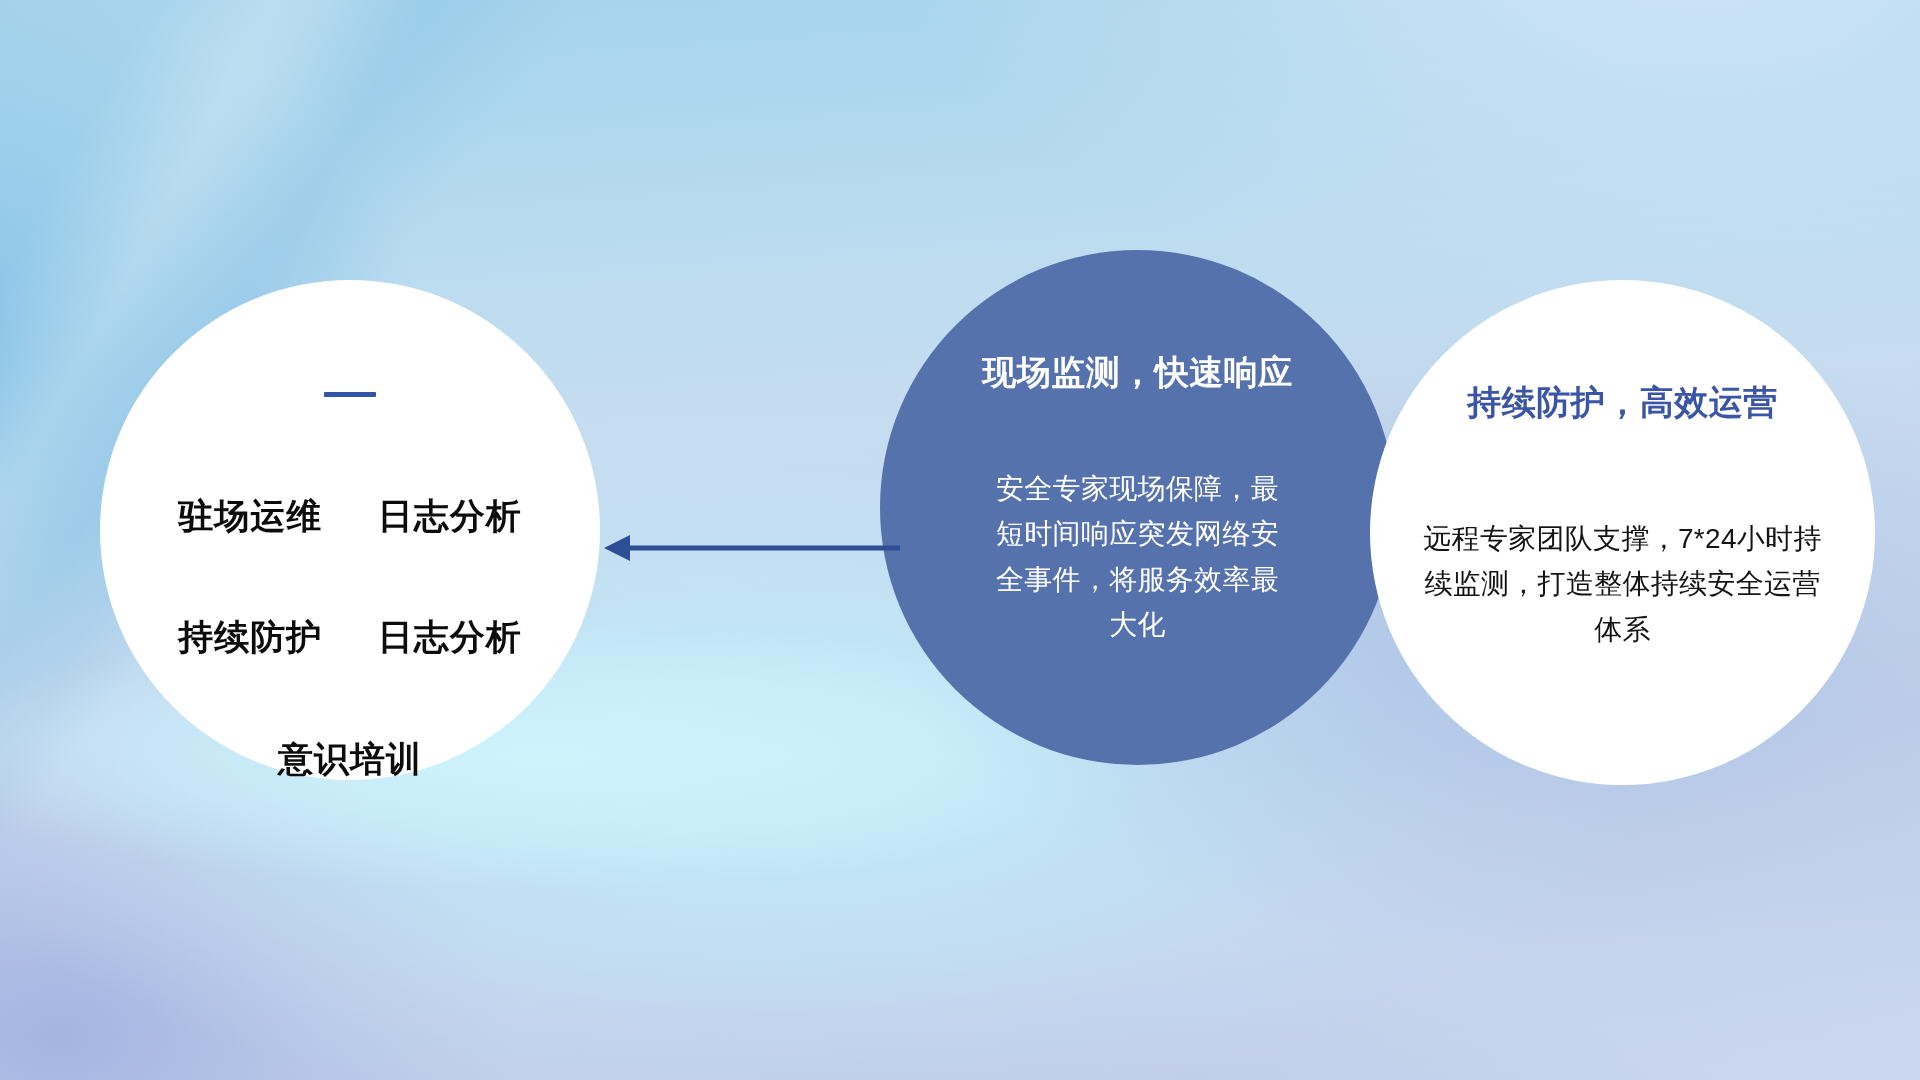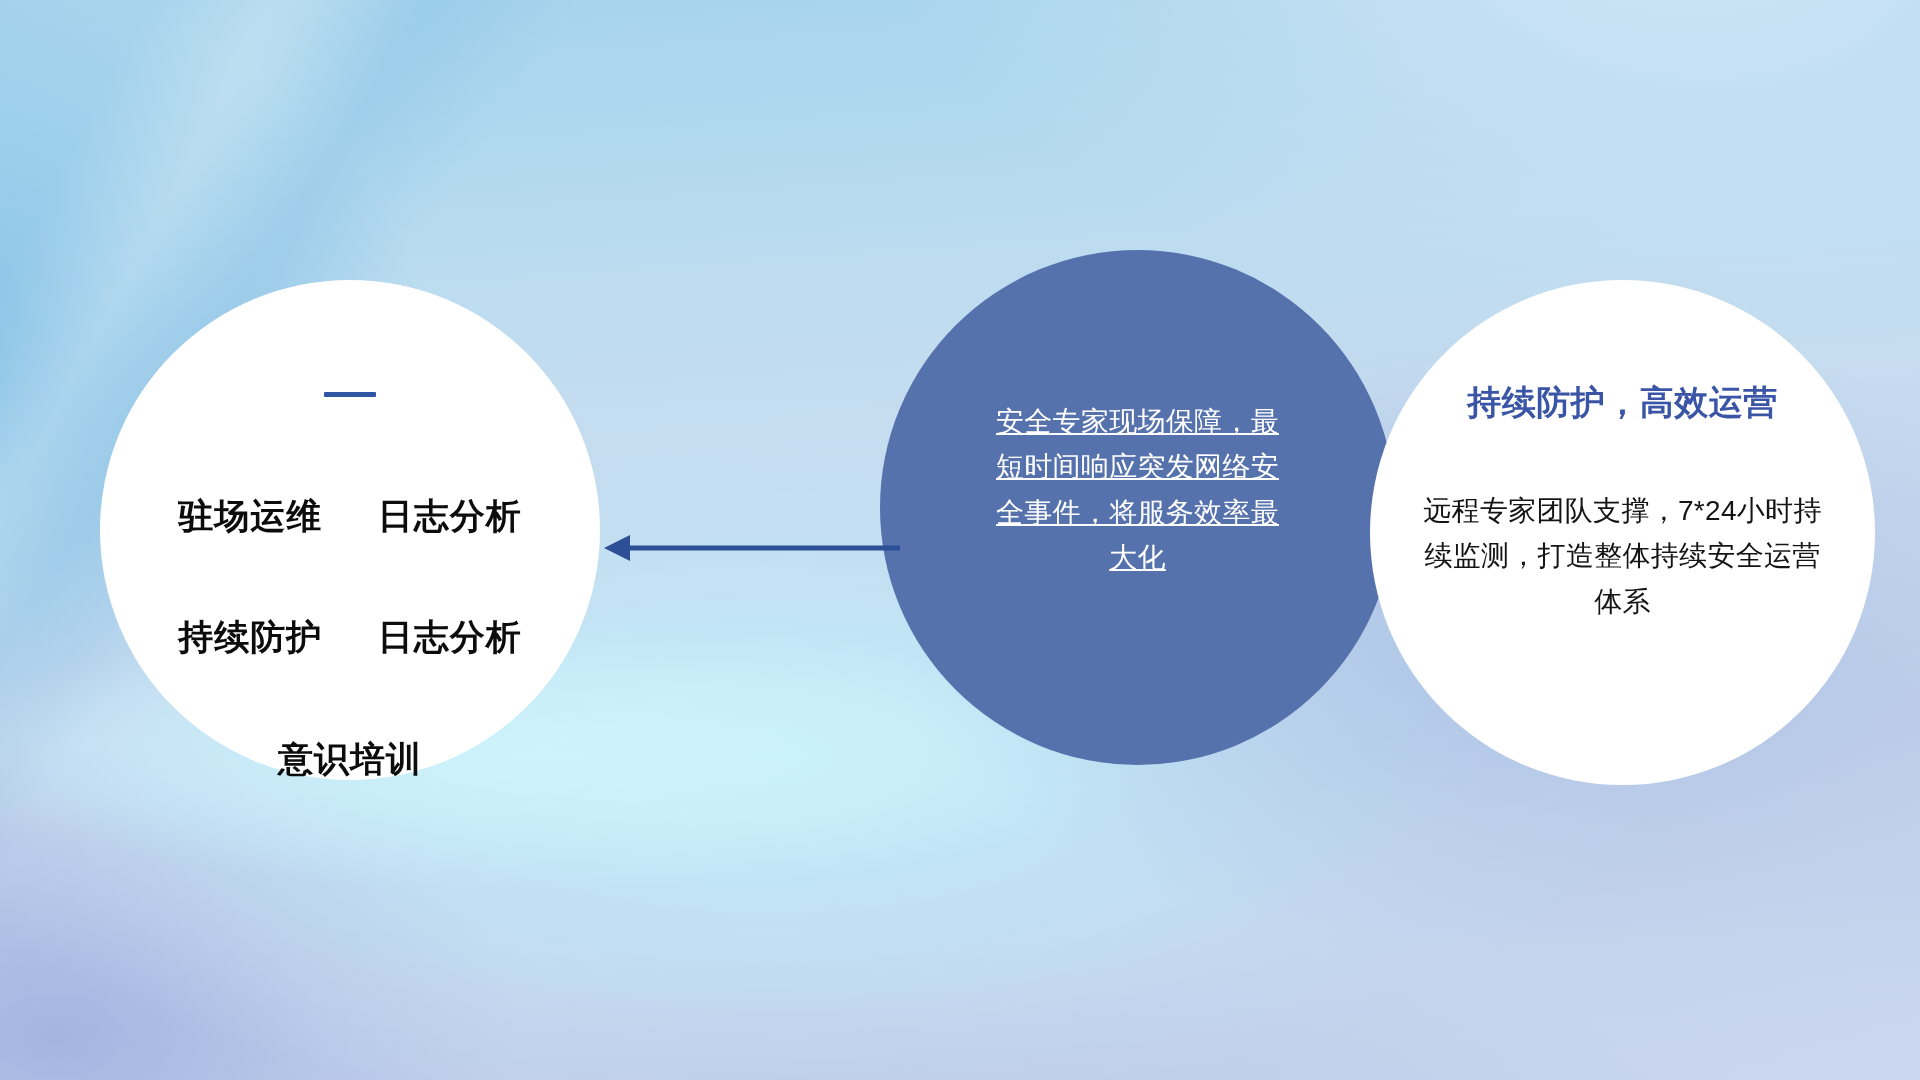--- a/index.html
+++ b/index.html
@@ -146,46 +146,45 @@
   }
   .mid-title {
     font-size: 34px;
     font-weight: bold;
     color: #ffffff;
     letter-spacing: 0.5px;
     white-space: nowrap;
     margin-bottom: 0;
   }
   .mid-body {
-    margin-top: 49px;
+    margin-top: 70px;
     font-size: 28px;
     color: #ffffff;
     line-height: 1.62;
     width: 310px;
     letter-spacing: 0.3px;
-    text-decoration: underline;
   }
 
   #circle-right {
     left: 1370px; top: 280px;
     width: 505px; height: 505px;
     background: #ffffff;
     z-index: 5;
     justify-content: flex-start;
     padding-top: 100px;
   }
   .right-title {
     font-size: 34px;
     font-weight: bold;
     color: #3a55a6;
     letter-spacing: 0.5px;
     white-space: nowrap;
   }
   .right-body {
-    margin-top: 62px;
+    margin-top: 90px;
     font-size: 28px;
     color: #141414;
     line-height: 1.62;
     width: 400px;
     letter-spacing: 0.3px;
     text-align: center;
   }
 
   
   #arrow-connector {
@@ -225,20 +224,21 @@
     <span class="gap"></span>
     <span>日志分析</span>
   </div>
 
   <div class="left-line">
     <span>意识培训</span>
   </div>
 </div>
 
 <div class="circle" id="circle-mid">
+  <div class="mid-title">现场监测，快速响应</div>
   <div class="mid-body">安全专家现场保障，最短时间响应突发网络安全事件，将服务效率最大化</div>
 </div>
 
 <div class="circle" id="circle-right">
   <div class="right-title">持续防护，高效运营</div>
   <div class="right-body">远程专家团队支撑，7*24小时持续监测，打造整体持续安全运营体系</div>
 </div>
 
 <div id="arrow-connector">
   <svg width="300" height="46" viewBox="0 0 300 46">

